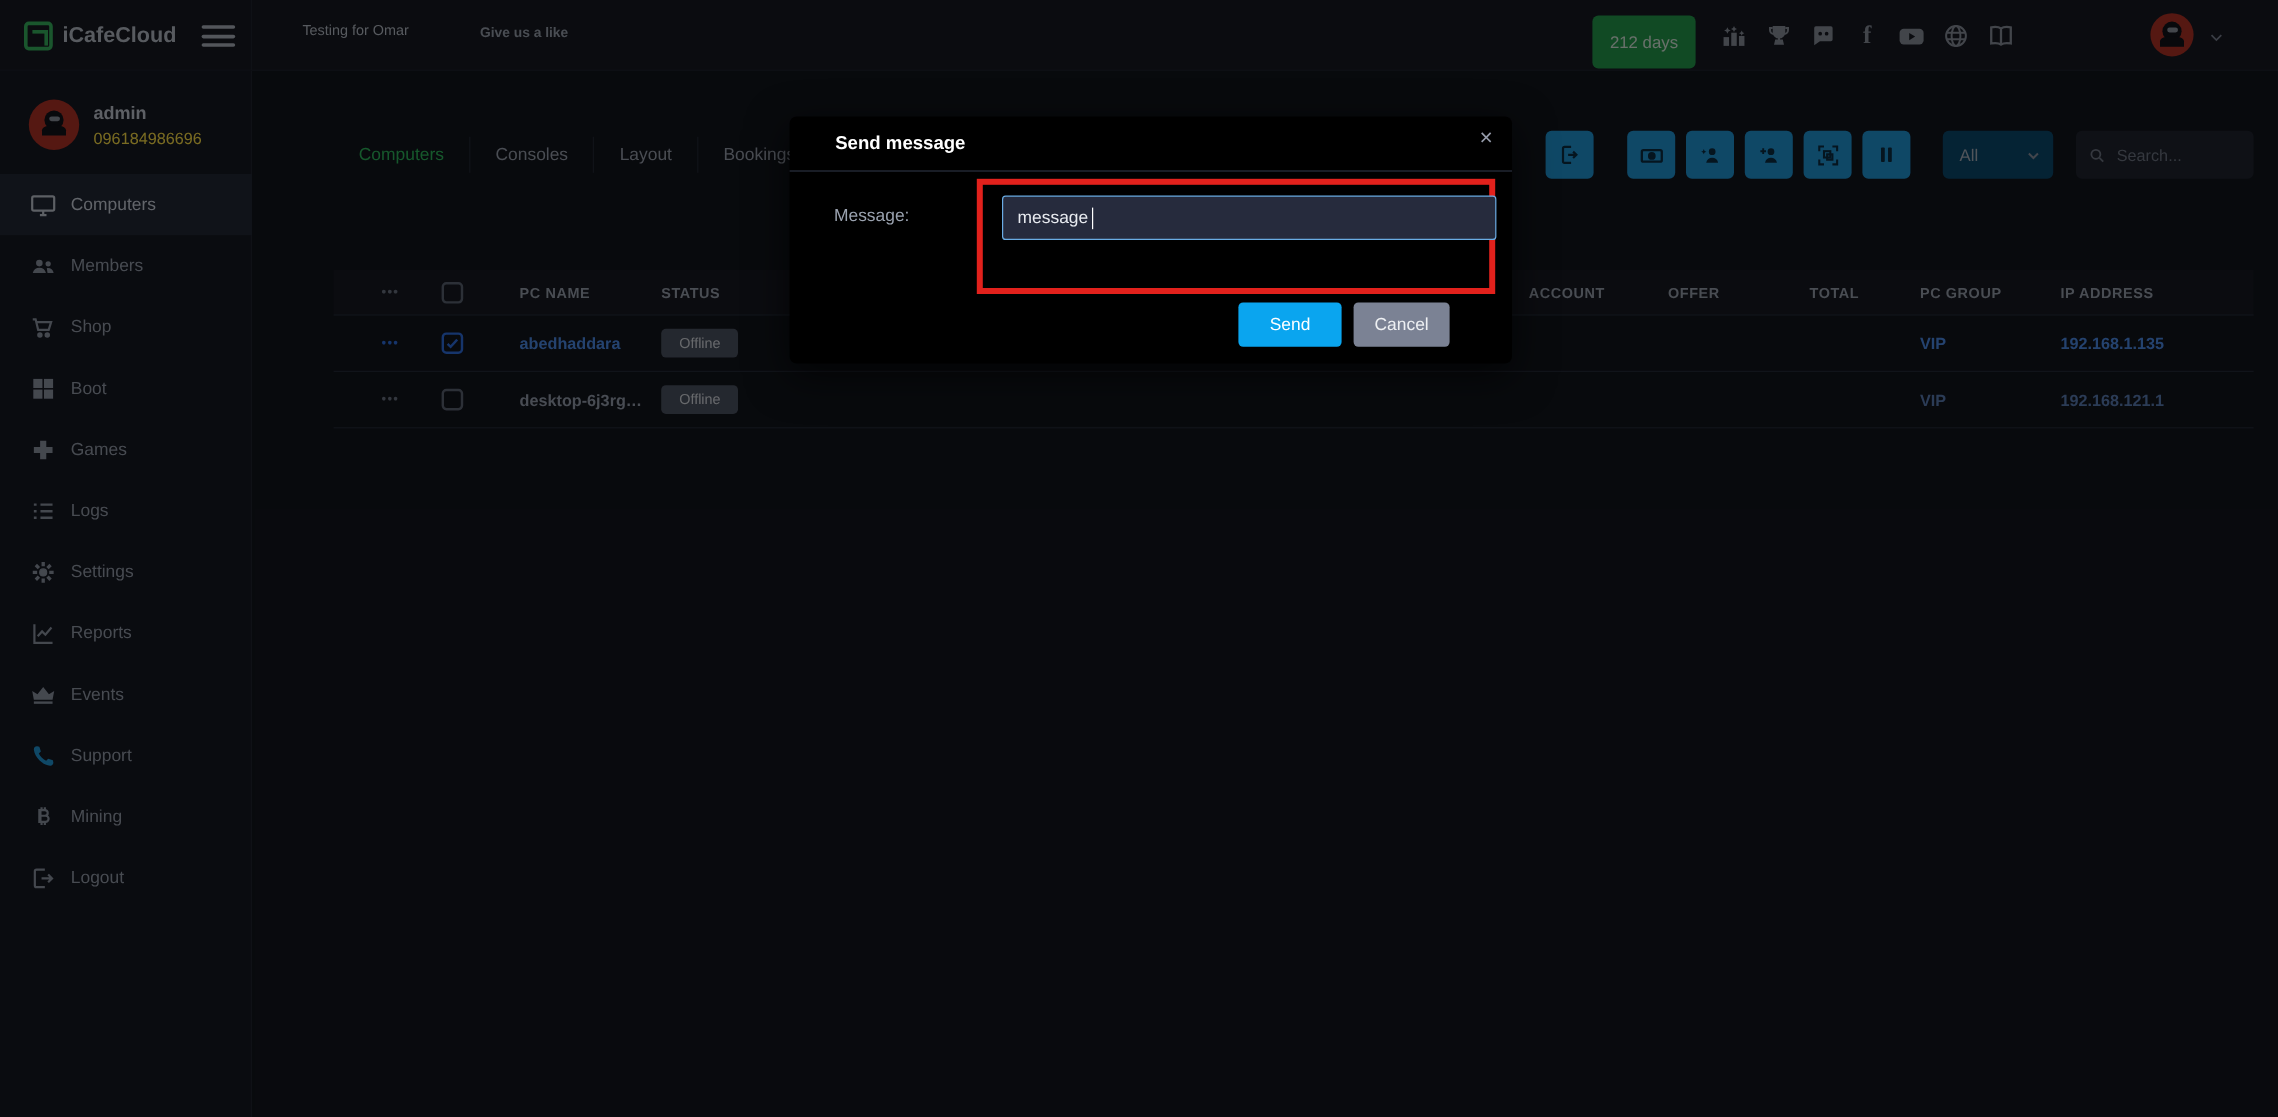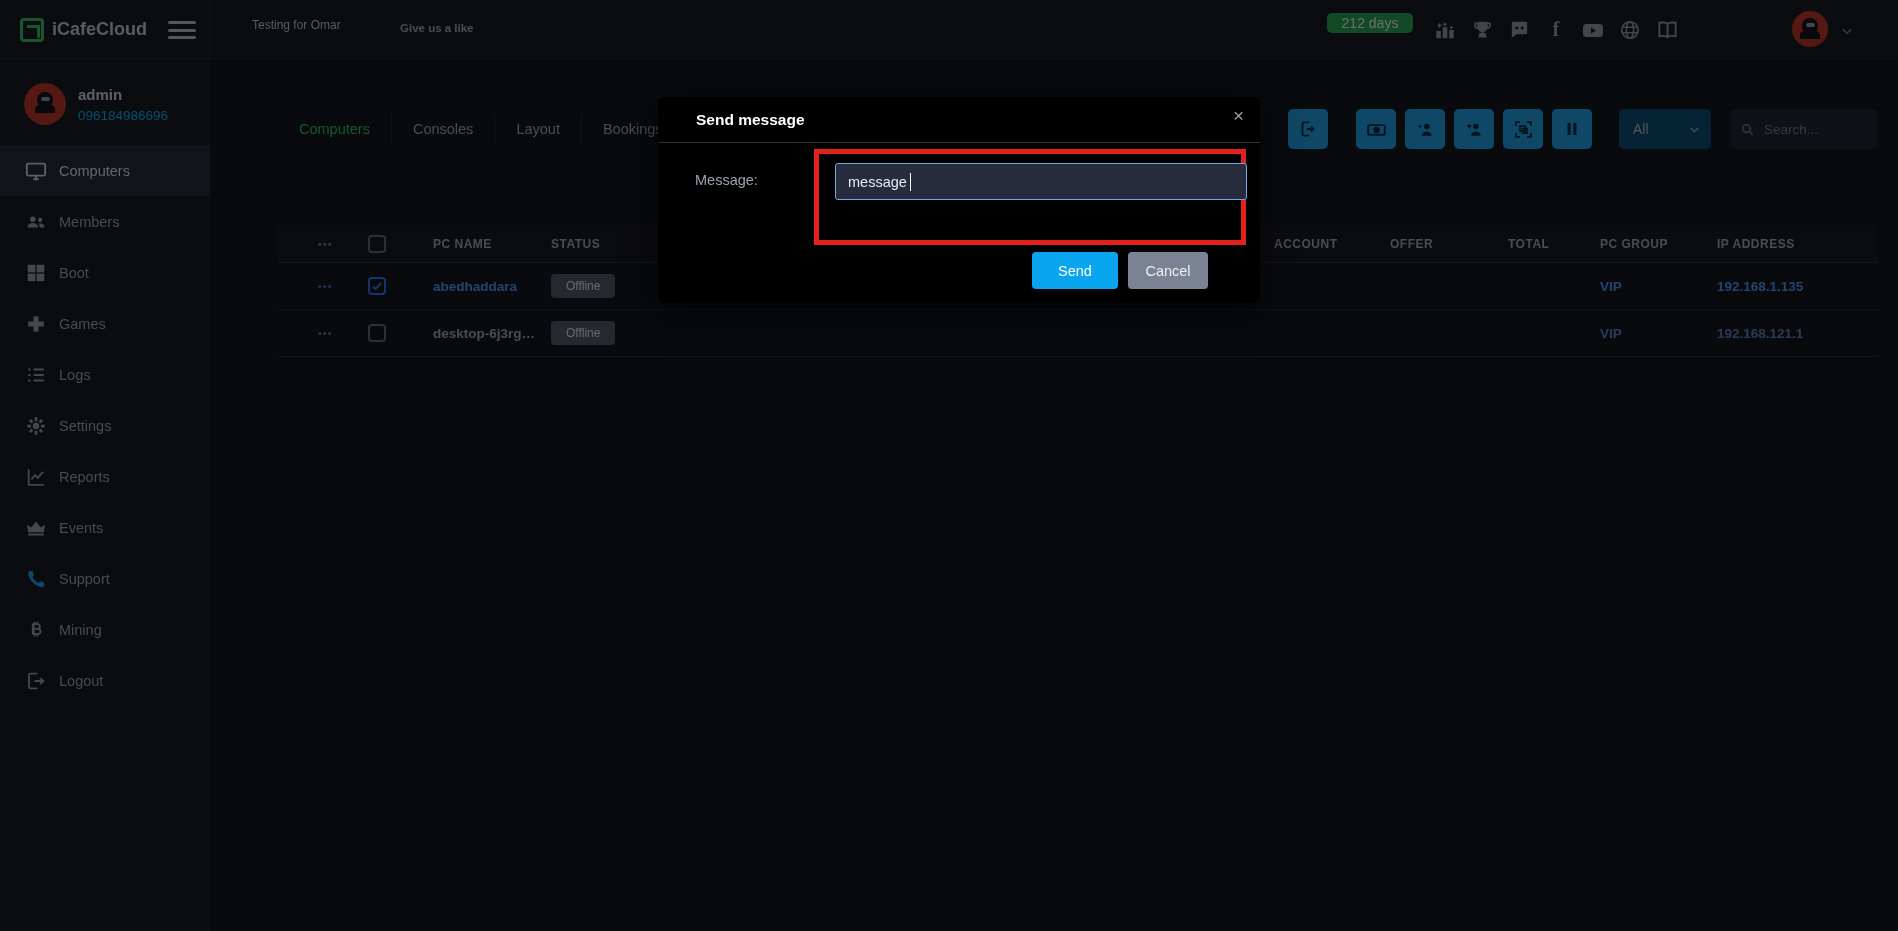--- a/index.html
+++ b/index.html
@@ -15,41 +15,41 @@
   .logo-box { width:24px; height:24px; border:3px solid #37b35f; border-radius:4px;
     margin-left:20px; position:relative; }
   .logo-box::after { content:""; position:absolute; left:4px; top:4px; width:10px; height:10px;
     border:3px solid #37b35f; border-left:none; border-bottom:none; }
   .brand { margin-left:8px; color:#b9bfc9; font-size:18px; font-weight:bold; }
   .hamburger { position:absolute; left:168px; top:19px; width:28px; height:22px; cursor:pointer;
     display:flex; flex-direction:column; justify-content:space-between; padding:2px 0; }
   .hamburger span { display:block; height:3px; border-radius:2px; background:#aeb4bf; }
   .page-title { position:absolute; left:252px; top:18px; color:#b6bcc6; font-size:12px; }
   .like-link { position:absolute; left:400px; top:22px; color:#9aa1ad; font-size:11.5px; font-weight:bold; }
-  .days-badge { position:absolute; left:1327px; top:13px; width:86px; height:20px; background:#259b4d;
+  .days-badge { position:absolute; left:1327px; top:13px; width:86px; height:44px; background:#259b4d;
     border-radius:5px; color:#d9eadd; font-size:14px; display:flex; align-items:center; justify-content:center; }
   .hicons { position:absolute; left:1433px; top:0; height:59px; display:flex; align-items:center; gap:13px; color:#8a909c; }
   .hicon { width:24px; height:24px; display:flex; align-items:center; justify-content:center; cursor:pointer; }
   .fb-f { font-size:21px; font-weight:bold; color:#8a909c; font-family:"Liberation Serif", serif; }
   .avatar { position:absolute; left:1792px; top:11px; width:36px; height:36px; border-radius:50%;
     background:#b13226; overflow:hidden; cursor:pointer; }
   .ninja { position:absolute; left:8px; top:7px; width:20px; height:20px; }
   .ninja .head { position:absolute; left:2px; top:0; width:16px; height:16px; border-radius:50%; background:#11131a; }
   .ninja .eyes { position:absolute; left:6px; top:5px; width:9px; height:4px; border-radius:2px; background:#8d939e; }
   .ninja .body { position:absolute; left:0; top:12px; width:20px; height:9px; border-radius:50% 50% 0 0; background:#11131a; }
   .chev { position:absolute; left:1840px; top:24px; color:#7a8190; }
 
   
   .sidebar { position:absolute; top:59px; left:0; width:210px; height:872px; background:#161922;
     border-right:1px solid #20242e; z-index:2; }
   .profile { position:absolute; left:0; top:18px; width:210px; height:60px; }
   .pavatar { position:absolute; left:24px; top:6px; width:42px; height:42px; border-radius:50%; background:#b13226; overflow:hidden; }
   .pavatar .ninja { left:11px; top:9px; }
   .pname { position:absolute; left:78px; top:9px; color:#c3c9d3; font-size:15px; font-weight:bold; }
-  .pid { position:absolute; left:78px; top:31px; color:#0ea5e9; font-size:13.5px; }
+  .pid { position:absolute; left:78px; top:31px; color:#fde047; font-size:13.5px; }
   .menu { position:absolute; top:86px; left:0; width:210px; }
   .mitem { height:51px; display:flex; align-items:center; cursor:pointer; color:#959daa; }
   .mitem .micon { width:22px; height:22px; margin-left:25px; color:#8e96a4; flex:none; }
   .mitem .mlabel { margin-left:12px; font-size:14.5px; }
   .mitem.active { background:#222836; }
   .mitem.active .mlabel { color:#cdd3dd; }
   .mitem.active .micon { color:#c2c8d2; }
   .micon.blue { color:#2196d6 !important; }
 
   
@@ -214,20 +214,30 @@
             <circle cx="8.5" cy="9" r="3"></circle>
             <circle cx="16.5" cy="9.7" r="2.4"></circle>
             <path d="M2.5 18c.7-3.2 3-4.8 6-4.8s5.3 1.6 6 4.8z"></path>
             <path d="M15.3 13.6c2.8-.6 5.5.8 6.2 4.4h-5.6z"></path>
           </svg>
       </span>
         <span class="mlabel">Members</span>
     </div>
     <div class="mitem">
       <span class="micon">
+        <svg viewBox="0 0 24 24" fill="none" stroke="currentColor" stroke-width="2">
+            <path d="M2.5 4.5h2.6l2.3 9.5h9.6l2.2-7H6.1"></path>
+            <circle cx="9" cy="18.8" r="1.5" fill="currentColor"></circle>
+            <circle cx="15.7" cy="18.8" r="1.5" fill="currentColor"></circle>
+          </svg>
+      </span>
+        <span class="mlabel">Shop</span>
+    </div>
+    <div class="mitem">
+      <span class="micon">
         <svg viewBox="0 0 24 24" fill="currentColor">
             <rect x="3" y="3" width="8.3" height="8.3"></rect>
             <rect x="12.7" y="3" width="8.3" height="8.3"></rect>
             <rect x="3" y="12.7" width="8.3" height="8.3"></rect>
             <rect x="12.7" y="12.7" width="8.3" height="8.3"></rect>
           </svg>
       </span>
         <span class="mlabel">Boot</span>
     </div>
     <div class="mitem">

